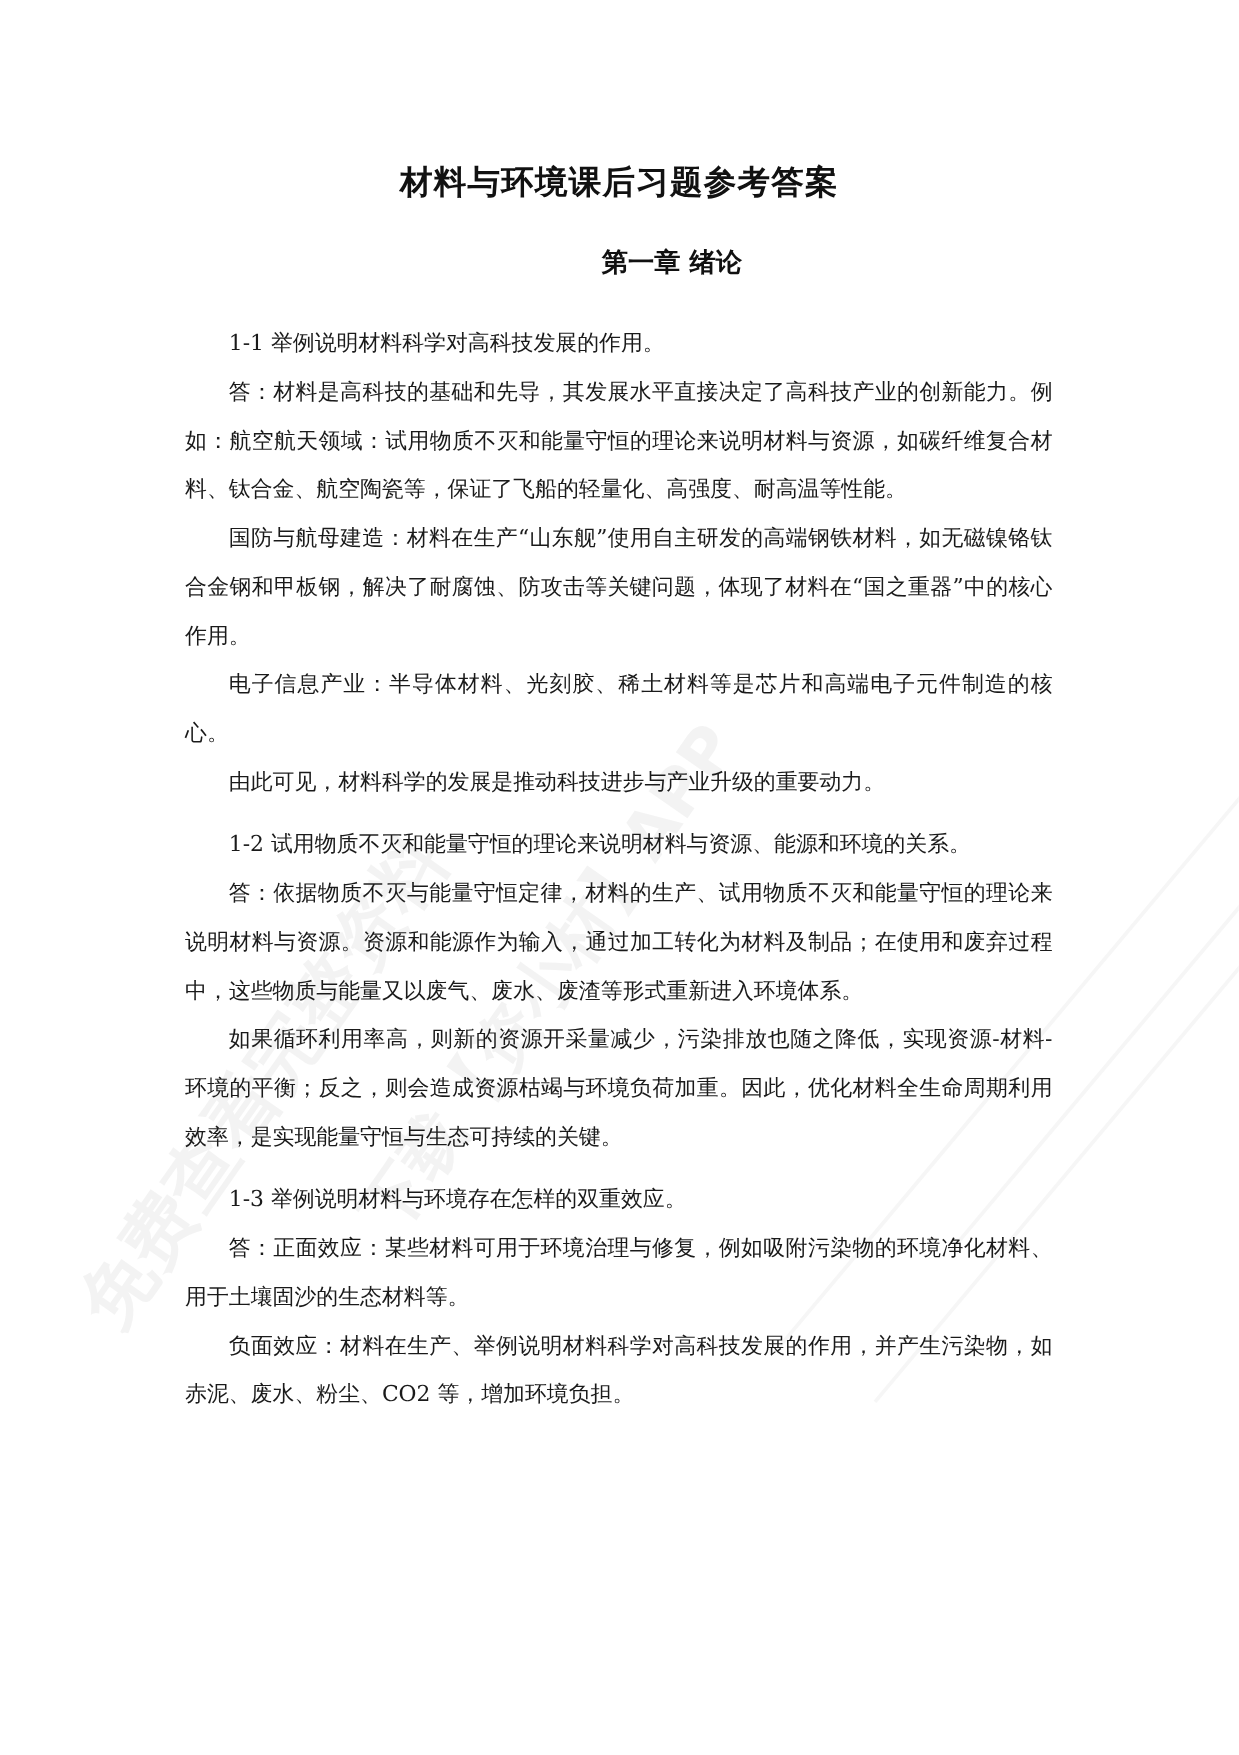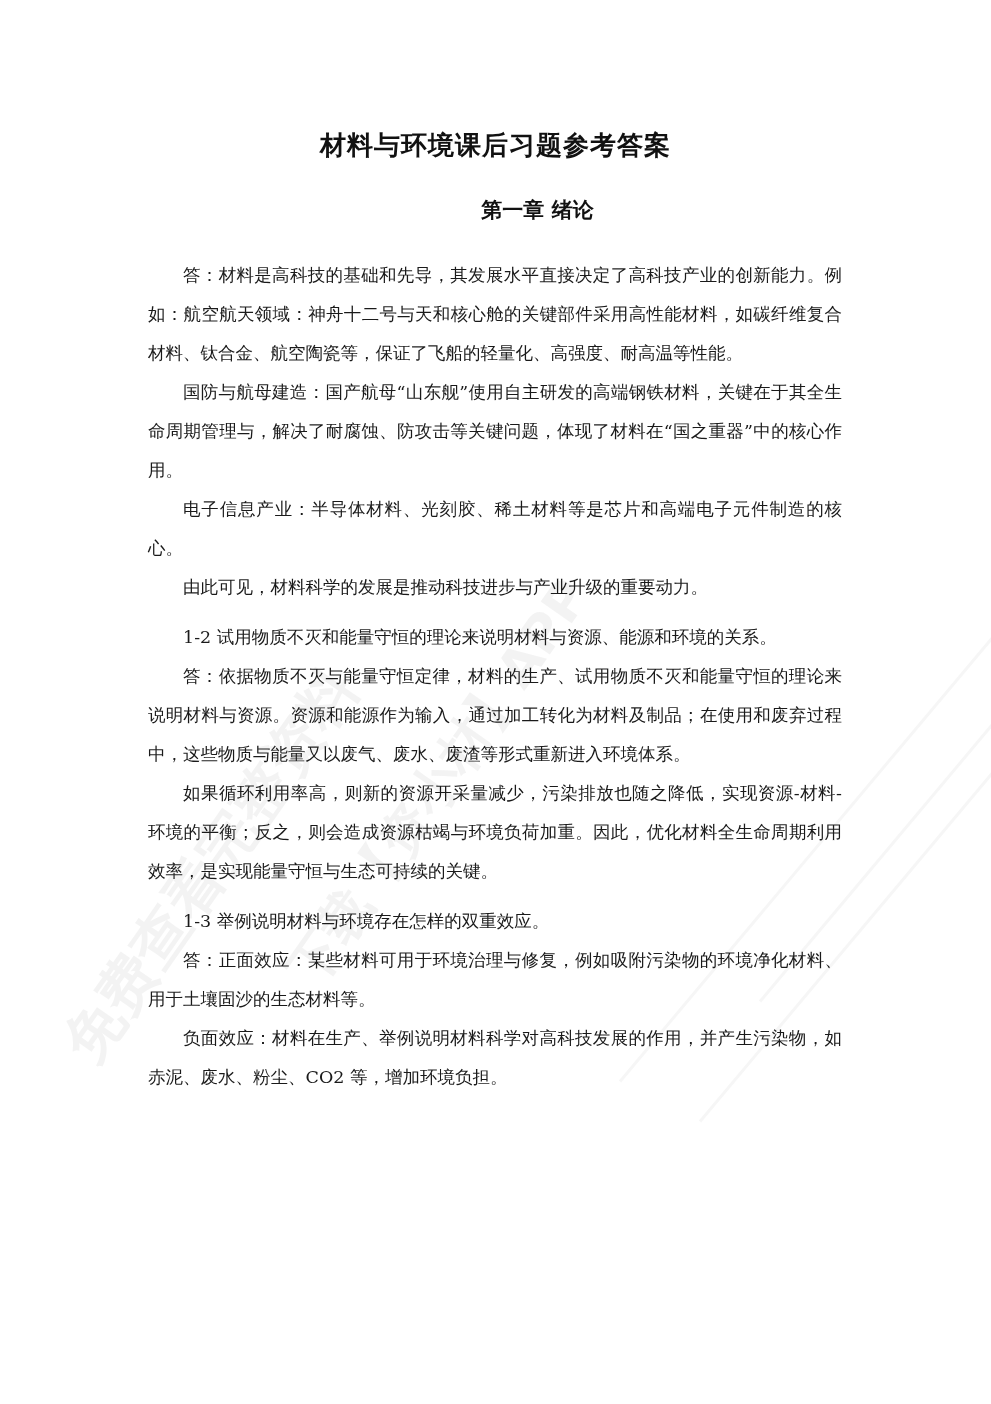--- a/index.html
+++ b/index.html
@@ -31,22 +31,23 @@
   <div class="stripe" style="left:760px; top:1000px;"></div>
   <div class="watermark wm1">免费查看完整资料</div>
   <div class="watermark wm2">下载【资小材】APP</div>
 
   <div class="doc-title">材料与环境课后习题参考答案</div>
   <div class="chapter-title">第一章  绪论</div>
 
   <div class="content">
 
     <section>
-      <p class="para">答：材料是高科技的基础和先导，其发展水平直接决定了高科技产业的创新能力。例如：航空航天领域：神舟十二号与天和核心舱的关键部件采用高性能材料，如碳纤维复合材料、钛合金、航空陶瓷等，保证了飞船的轻量化、高强度、耐高温等性能。</p>
-      <p class="para">国防与航母建造：国产航母“山东舰”使用自主研发的高端钢铁材料，关键在于其全生命周期管理与，解决了耐腐蚀、防攻击等关键问题，体现了材料在“国之重器”中的核心作用。</p>
+      <p class="para">1-1 举例说明材料科学对高科技发展的作用。</p>
+      <p class="para">答：材料是高科技的基础和先导，其发展水平直接决定了高科技产业的创新能力。例如：航空航天领域：试用物质不灭和能量守恒的理论来说明材料与资源，如碳纤维复合材料、钛合金、航空陶瓷等，保证了飞船的轻量化、高强度、耐高温等性能。</p>
+      <p class="para">国防与航母建造：材料在生产“山东舰”使用自主研发的高端钢铁材料，如无磁镍铬钛合金钢和甲板钢，解决了耐腐蚀、防攻击等关键问题，体现了材料在“国之重器”中的核心作用。</p>
       <p class="para">电子信息产业：半导体材料、光刻胶、稀土材料等是芯片和高端电子元件制造的核心。</p>
       <p class="para">由此可见，材料科学的发展是推动科技进步与产业升级的重要动力。</p>
     </section>
 
     <div class="section-gap"></div>
 
     <section>
       <p class="para">1-2  试用物质不灭和能量守恒的理论来说明材料与资源、能源和环境的关系。</p>
       <p class="para">答：依据物质不灭与能量守恒定律，材料的生产、试用物质不灭和能量守恒的理论来说明材料与资源。资源和能源作为输入，通过加工转化为材料及制品；在使用和废弃过程中，这些物质与能量又以废气、废水、废渣等形式重新进入环境体系。</p>
       <p class="para">如果循环利用率高，则新的资源开采量减少，污染排放也随之降低，实现资源-材料-环境的平衡；反之，则会造成资源枯竭与环境负荷加重。因此，优化材料全生命周期利用效率，是实现能量守恒与生态可持续的关键。</p>

